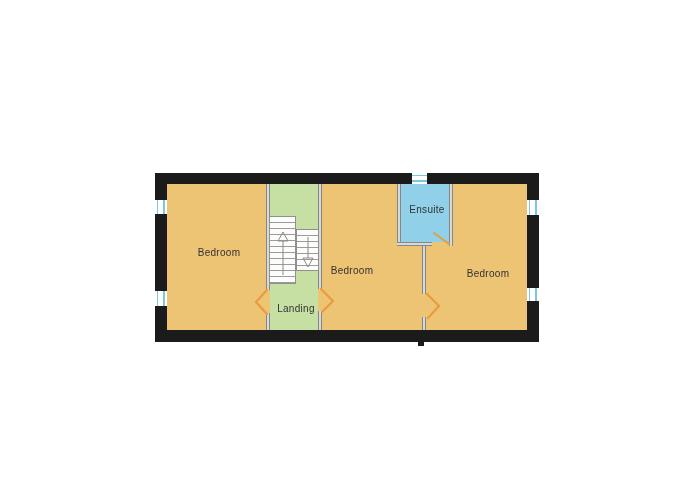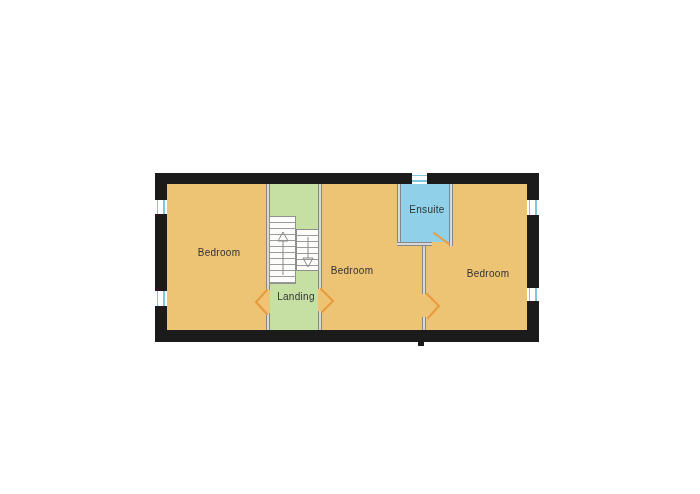--- a/index.html
+++ b/index.html
@@ -53,21 +53,21 @@
   .door-overlay{left:0;top:0;width:384px;height:169px;pointer-events:none;}
   
   .wall-nub{left:263px;top:169px;width:6px;height:4px;background:var(--wall,#1b1b1b);}
   
   .room-label{
     transform:translate(-50%,-50%);
     font-size:10px;line-height:1;color:var(--label-text,#333333);
     white-space:nowrap;letter-spacing:.3px;
   }
   .lbl-bedroom-left{left:64px;top:80px;}
-  .lbl-landing{left:141px;top:124px;}
+  .lbl-landing{left:141px;top:136px;}
   .lbl-bedroom-middle{left:197px;top:98px;}
   .lbl-ensuite{left:272px;top:37px;}
   .lbl-bedroom-right{left:333px;top:101px;}
 </style>
 </head>
 <body>
 
 <div class="page">
 
   <div class="plan">

